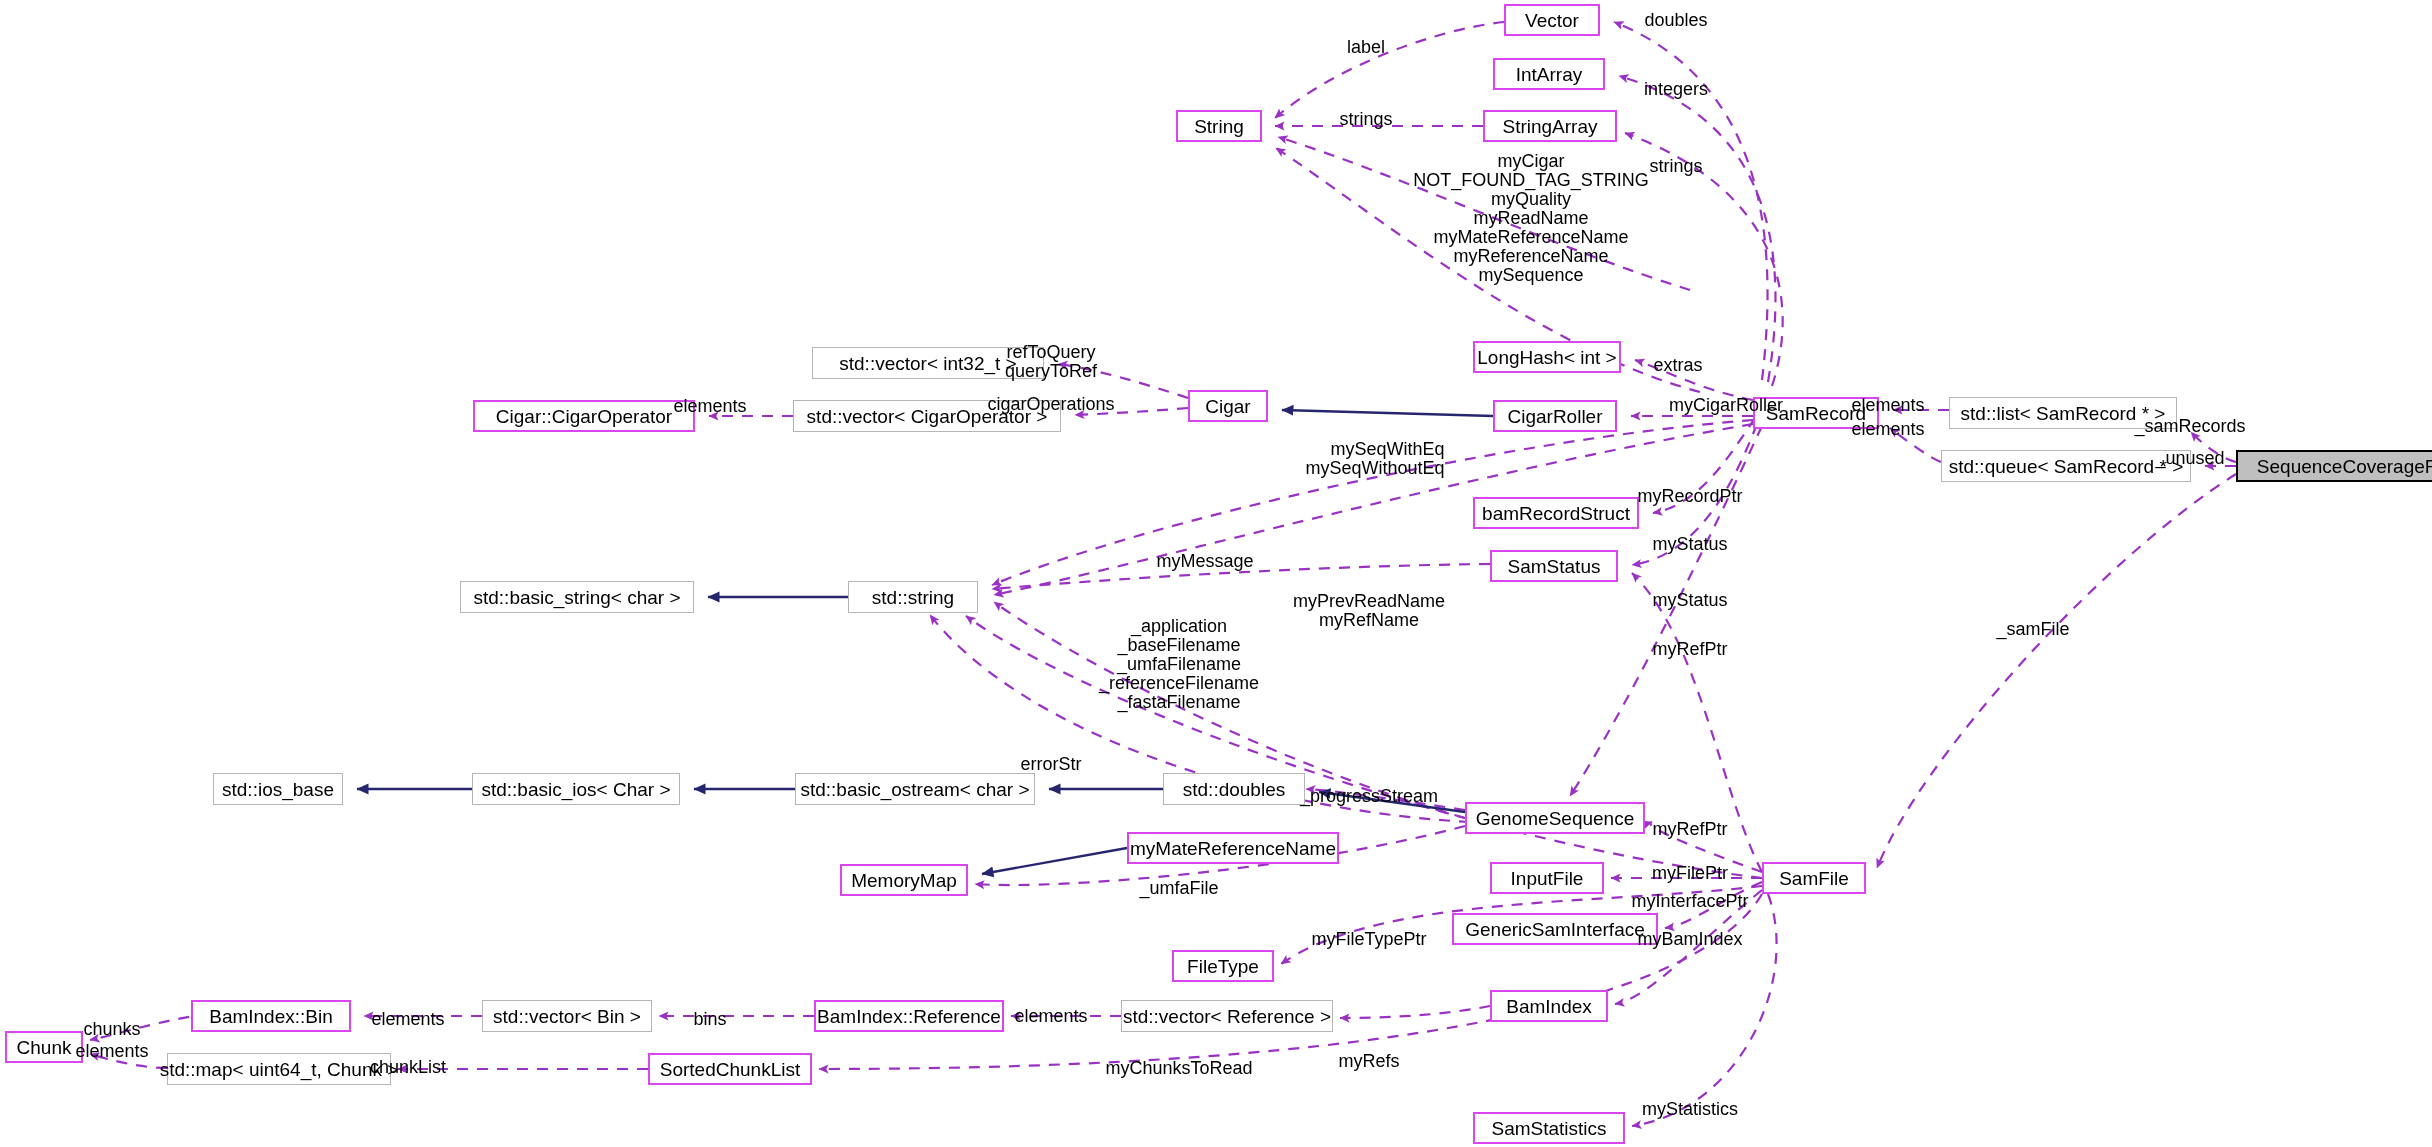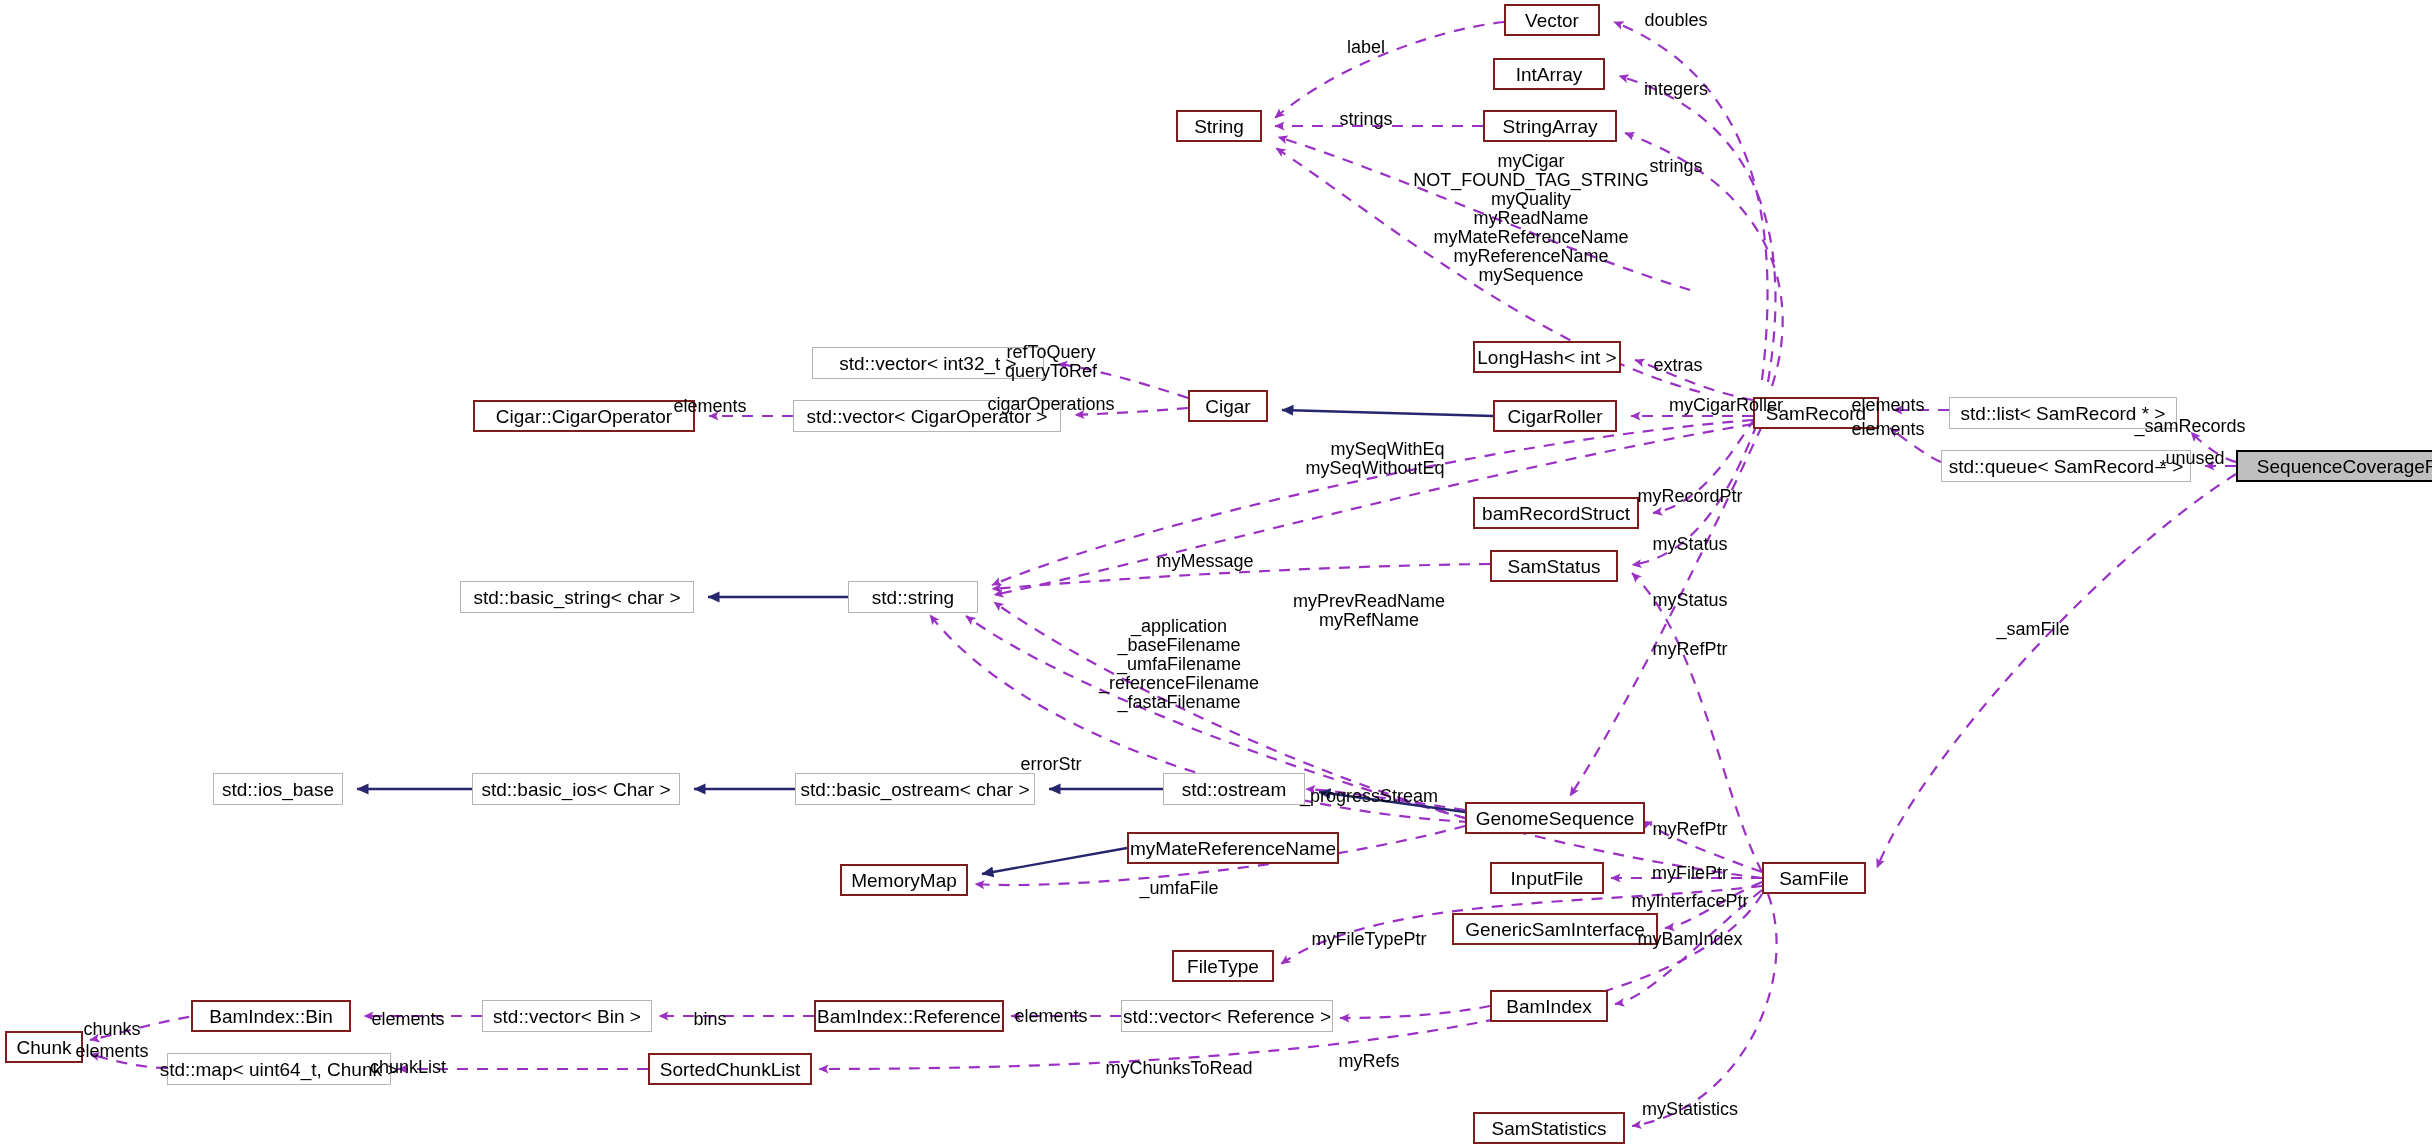--- a/index.html
+++ b/index.html
@@ -9,21 +9,21 @@
   .node{
     position:absolute;
     box-sizing:border-box;
     display:flex;align-items:center;justify-content:center;
     background:#ffffff;
     font-size:19px;
     color:#000000;
     white-space:nowrap;
     line-height:1;
   }
-  .node.cls{border:2px solid #7f1d1d;}
+  .node.cls{border:2px solid #d946ef;}
   .node.stl{border:1px solid #b5b5b5;}
   .node.hilite{border:2px solid #000000;background:#bfbfbf;}
   .edgelabel{
     position:absolute;
     font-size:18px;
     color:#000000;
     white-space:pre;
     line-height:19px;
     text-align:center;
     transform:translateX(-50%);
@@ -166,21 +166,21 @@
       <div class="node stl" style="left: 1949px; top: 397px; width: 228px; height: 32px;">std::list&lt; SamRecord * &gt;</div>
       <div class="node stl" style="left: 1941px; top: 450px; width: 250px; height: 32px;">std::queue&lt; SamRecord * &gt;</div>
       <div class="node hilite" style="left: 2236px; top: 450px; width: 272px; height: 32px;">SequenceCoverageReader</div>
       <div class="node cls" style="left: 1473px; top: 497px; width: 166px; height: 32px;">bamRecordStruct</div>
       <div class="node cls" style="left: 1490px; top: 550px; width: 128px; height: 32px;">SamStatus</div>
       <div class="node stl" style="left: 460px; top: 581px; width: 234px; height: 32px;">std::basic_string&lt; char &gt;</div>
       <div class="node stl" style="left: 848px; top: 581px; width: 130px; height: 32px;">std::string</div>
       <div class="node stl" style="left: 213px; top: 773px; width: 130px; height: 32px;">std::ios_base</div>
       <div class="node stl" style="left: 472px; top: 773px; width: 208px; height: 32px;">std::basic_ios&lt; Char &gt;</div>
       <div class="node stl" style="left: 795px; top: 773px; width: 240px; height: 32px;">std::basic_ostream&lt; char &gt;</div>
-      <div class="node stl" style="left: 1163px; top: 773px; width: 142px; height: 32px;">std::ostream</div>
+      <div class="node stl" style="left: 1163px; top: 773px; width: 142px; height: 32px;">std::doubles</div>
       <div class="node cls" style="left: 1465px; top: 802px; width: 180px; height: 32px;">GenomeSequence</div>
       <div class="node cls" style="left: 1127px; top: 832px; width: 212px; height: 32px;">myMateReferenceName</div>
       <div class="node cls" style="left: 840px; top: 864px; width: 128px; height: 32px;">MemoryMap</div>
       <div class="node cls" style="left: 1490px; top: 862px; width: 114px; height: 32px;">InputFile</div>
       <div class="node cls" style="left: 1762px; top: 862px; width: 104px; height: 32px;">SamFile</div>
       <div class="node cls" style="left: 1172px; top: 950px; width: 102px; height: 32px;">FileType</div>
       <div class="node cls" style="left: 1452px; top: 913px; width: 206px; height: 32px;">GenericSamInterface</div>
       <div class="node cls" style="left: 191px; top: 1000px; width: 160px; height: 32px;">BamIndex::Bin</div>
       <div class="node stl" style="left: 482px; top: 1000px; width: 170px; height: 32px;">std::vector&lt; Bin &gt;</div>
       <div class="node cls" style="left: 814px; top: 1000px; width: 190px; height: 32px;">BamIndex::Reference</div>

